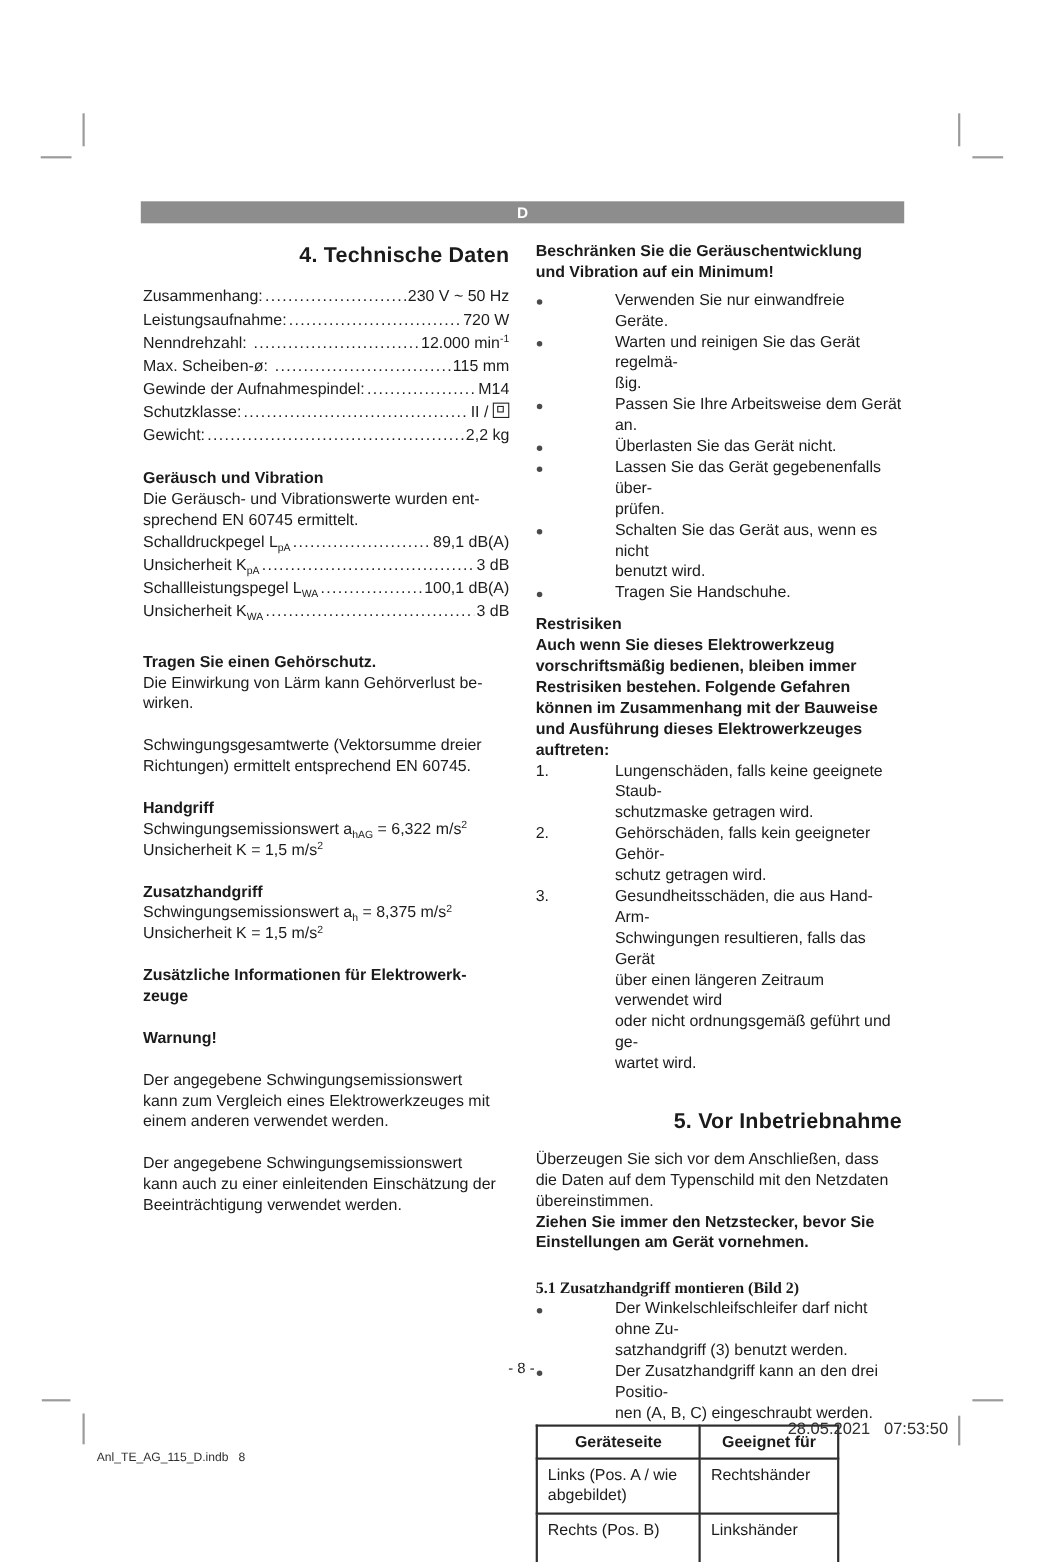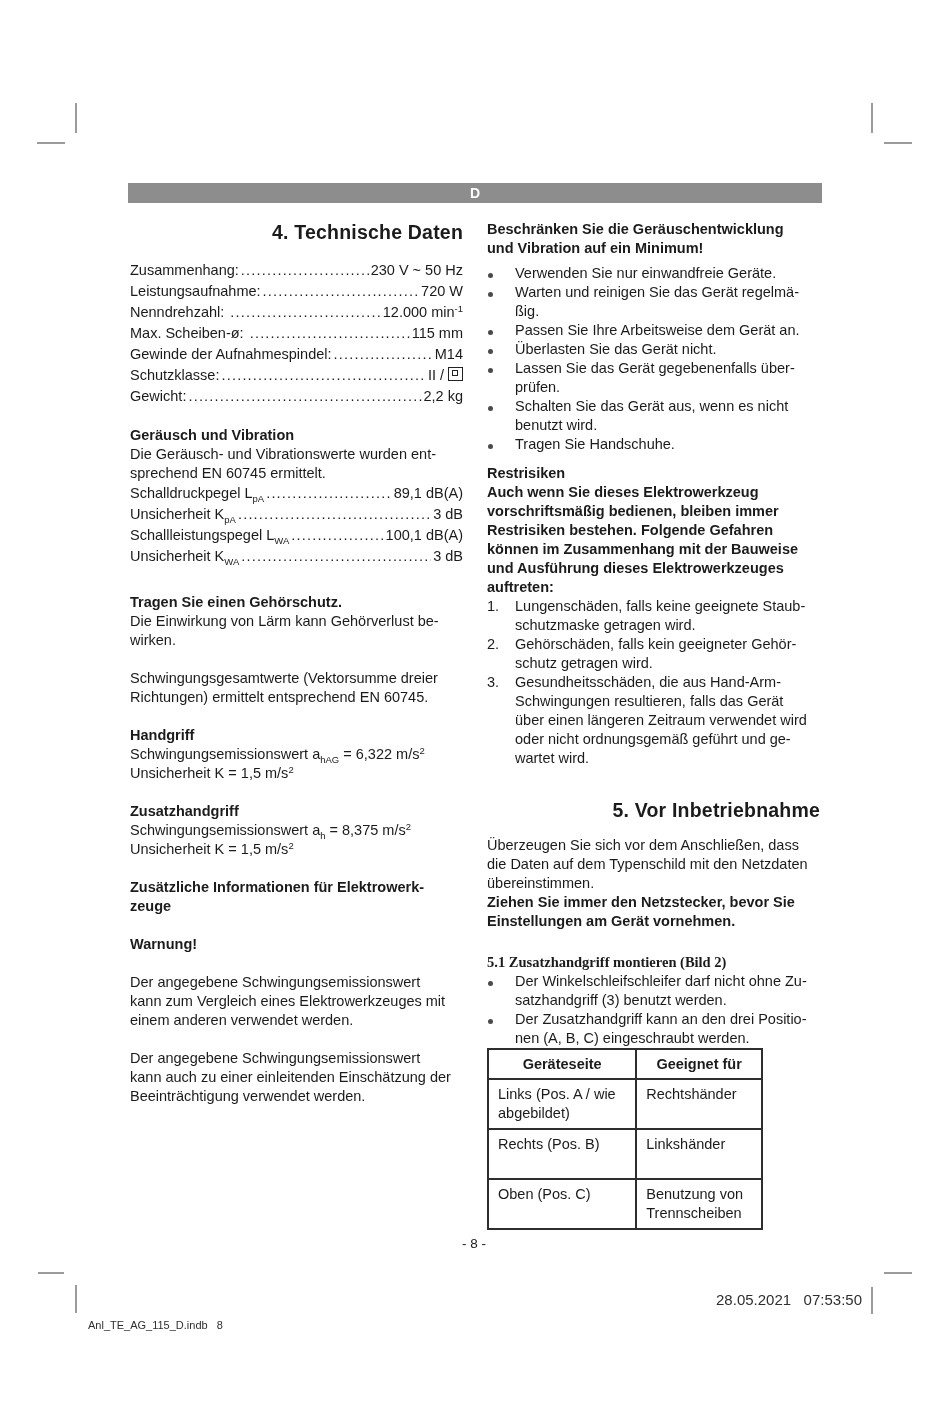--- a/index.html
+++ b/index.html
@@ -38,21 +38,21 @@
   .dots{flex:1 1 auto;overflow:hidden;white-space:nowrap;margin:0 2px;}
   .dots::after{content:"....................................................................................";letter-spacing:1.2px;}
   .spec-value{white-space:pre;text-align:right;}
   sub{font-size:9.5px;line-height:0;vertical-align:-3.5px;}
   sup{font-size:9.5px;line-height:0;vertical-align:5px;}
   
   .pc2-icon{position:relative;display:inline-block;width:13px;height:12px;border:1.6px solid #222;margin-left:4px;vertical-align:-1px;}
   .pc2-icon::after{content:"";position:absolute;left:2.6px;top:2.2px;width:4.6px;height:4.2px;border:1.6px solid #222;}
   
   .ilist{margin:0;}
-  .ilist .item{display:flex;line-height:19px;}
+  .ilist .item{display:flex;line-height:19px;gap:44px;}
   .ilist .marker{flex:none;width:28px;}
   .bullet-dot{display:inline-block;width:5px;height:5px;border-radius:50%;background:#4a4a4a;margin:7px 0 0 1px;}
   .num{display:inline-block;}
   .item-text{flex:1 1 auto;white-space:pre-line;}
   
   table.pos-table{width:276px;border-collapse:collapse;font-size:14.5px;}
   .pos-table th,.pos-table td{border:2px solid #2e2e2e;padding:3px 9px;}
   .pos-table th{font-weight:bold;text-align:center;height:22px;}
   .pos-table td{vertical-align:top;white-space:pre-line;height:40px;line-height:19px;padding-top:5px;}
   

